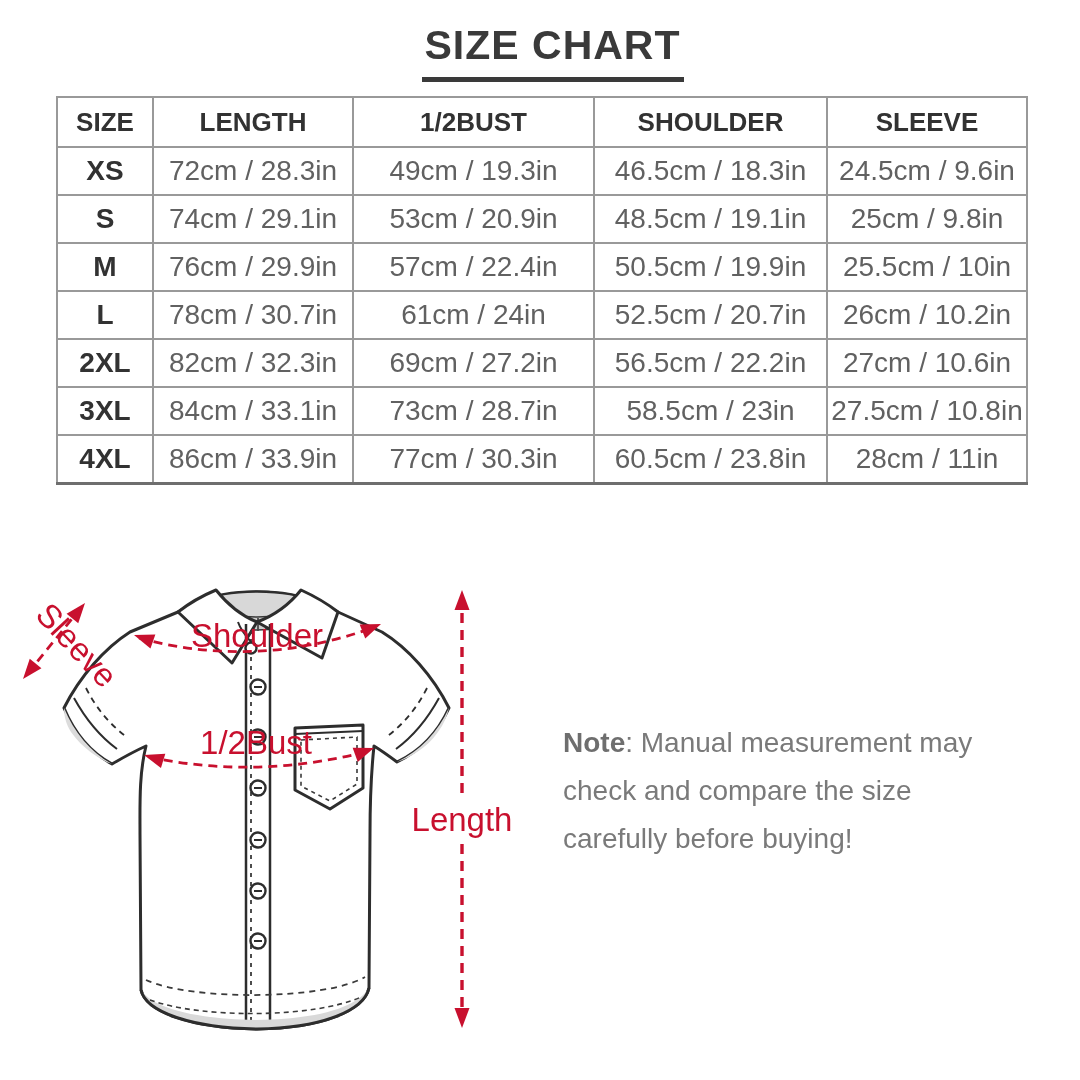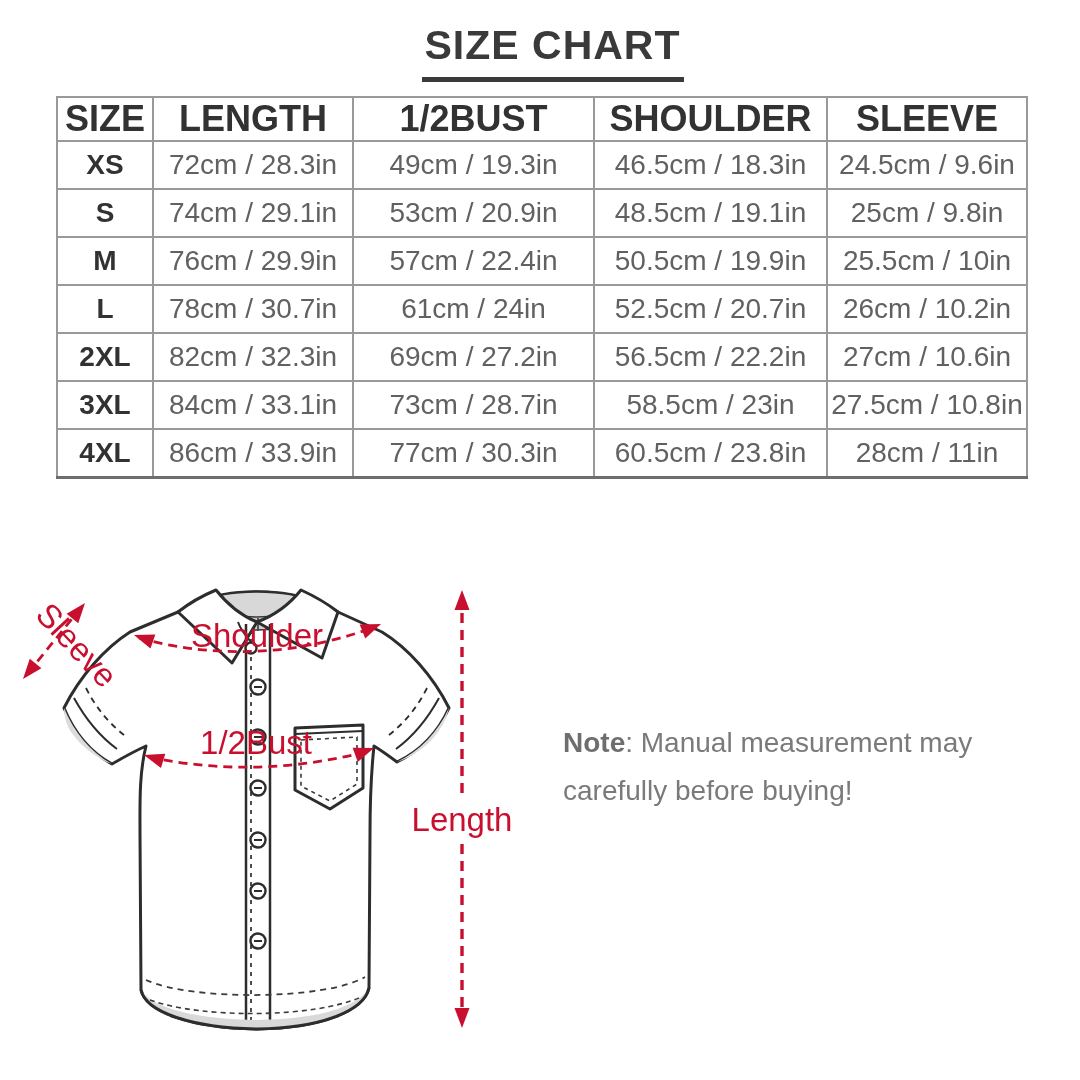--- a/index.html
+++ b/index.html
@@ -28,21 +28,21 @@
 
   
   .size-table{
     position:absolute;left:56px;top:96px;width:970px;
     border-collapse:collapse;table-layout:fixed;
   }
   .size-table th,.size-table td{
     border:2px solid var(--line);text-align:center;vertical-align:middle;
     padding:0;overflow:hidden;white-space:nowrap;
   }
-  .size-table thead th{height:36px;font-size:36px;font-weight:700;color:#323232;}
+  .size-table thead th{height:50px;font-size:26px;font-weight:700;color:#323232;}
   .size-table tbody td{height:48px;font-size:28px;font-weight:400;color:var(--muted);border-radius:8px;}
   .size-table tbody td.size-cell{font-weight:700;color:#323232;}
   .size-table tbody tr:last-child td{border-bottom:3px solid #6e6e6e;text-align:center;}
 
   
   .diagram{position:absolute;left:0;top:560px;width:540px;height:520px;}
   .diagram svg{display:block;width:540px;height:520px;}
   .diagram text{font-family:"Liberation Sans","DejaVu Sans",sans-serif;}
 
   
@@ -229,16 +229,17 @@
         <text transform="translate(34,56) rotate(47)" font-size="33" fill="var(--accent)">Sleeve</text>
         <text x="257" y="87" text-anchor="middle" font-size="33" fill="var(--accent)">Shoulder</text>
         <text x="256" y="194" text-anchor="middle" font-size="33" fill="var(--accent)">1/2Bust</text>
         <text x="462" y="271" text-anchor="middle" font-size="33" fill="var(--accent)">Length</text>
       </g>
     </svg>
   </div>
 
   <div class="note">
     <div class="note-line"><b>Note</b><span>: Manual measurement may</span></div>
+    <div class="note-line">check and compare the size</div>
     <div class="note-line">carefully before buying!</div>
   </div>
 
 </div>
 
 </body></html>

